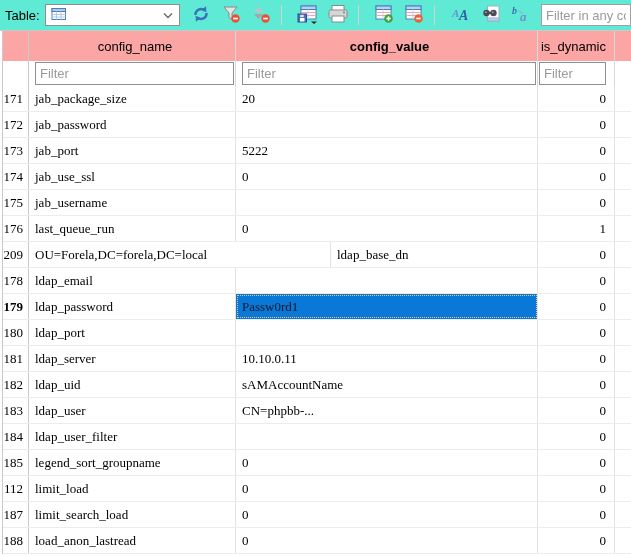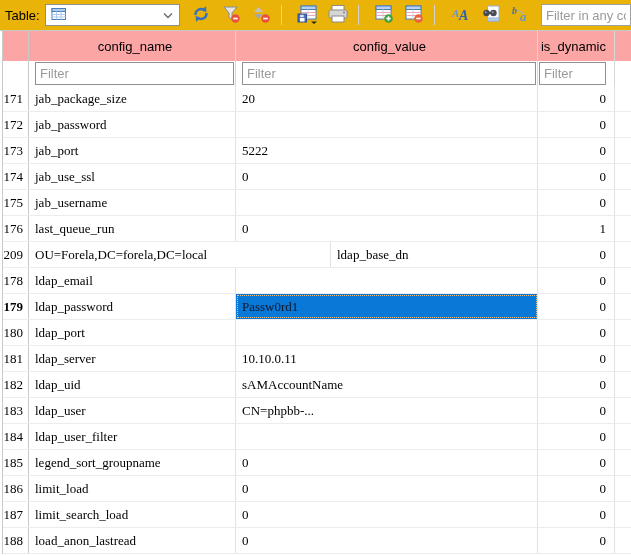--- a/index.html
+++ b/index.html
@@ -1,39 +1,39 @@
 <!DOCTYPE html>
 <html><head>
 <meta charset="utf-8">
 <style>
   * { box-sizing: border-box; margin: 0; padding: 0; }
   html,body { width:631px; height:556px; overflow:hidden; background:#fff;
     font-family:"Liberation Sans", sans-serif; font-size:13px; color:#000; }
 
   
   .toolbar { height:31px; display:flex; align-items:center; padding-left:5px;
-    background:#eab308; border-bottom:1px solid #c9c9c9; white-space:nowrap; }
+    background:#5eead4; border-bottom:1px solid #c9c9c9; white-space:nowrap; }
   .tb-label { margin-right:5px; font-size:13px; }
   .combo { width:177px; height:22px; border:1px solid #8f8f8f; background:#fff;
     display:flex; align-items:center; padding:0 5px; gap:5px; cursor:default; }
   .combo-text { flex:1; overflow:hidden;margin-top:45px; }
   .tbtn { width:26px; height:24px; border:none; background:transparent;
     display:flex; align-items:center; justify-content:center; margin:0 2px; padding:0; }
   .grp { margin-left:6px; display:flex; align-items:center; }
   .sep { width:1px; height:20px; background:#d2d2d2; margin:0 5px; }
   .filter-any { margin-left:5px; width:90px; height:22px; border:1px solid #a0a0a0;
     padding:2px 4px; font-family:"Liberation Sans",sans-serif; font-size:13px; }
   .filter-any::placeholder, .filter::placeholder { color:#9a9a9a; opacity:1; }
 
   
   .grid { margin-left:2px; border-left:1px solid #c9c9c9; width:629px; }
   .hdr-row { display:flex; height:30px; }
   .hcell { height:100%; display:flex; align-items:center; justify-content:center;
     border-right:1px solid #d8d8d8; font-size:13px; background:#fca5a5; }
-  .bold { font-weight:normal; }
+  .bold { font-weight:bold; }
 
   .filter-row { display:flex; height:25px; }
   .fcell { height:100%; border-right:1px solid #d8d8d8; padding:1px; }
   .filter { width:100%; height:100%; border:1px solid #8f8f8f; padding:0 4px;
     font-family:Liberation Sans, sans-serif; font-size:13px; }
 
   .row { display:flex; height:26px; border-bottom:1px solid #ececec;font-family:Liberation Serif, serif; }
   .cell { height:100%; display:flex; align-items:center; overflow:hidden;
     border-right:1px solid #e2e2e2; white-space:nowrap; }
   .gutter   { width:26px; justify-content:flex-end; padding-right:5px;
@@ -313,21 +313,21 @@
 
     <div class="row">
       <div class="cell gutter">185</div>
       <div class="cell c-name">legend_sort_groupname</div>
       <div class="cell c-value">0</div>
       <div class="cell c-dyn">0</div>
       <div class="cell c-rest"></div>
     </div>
 
     <div class="row">
-      <div class="cell gutter">186</div>
+      <div class="cell gutter">112</div>
       <div class="cell c-name">limit_load</div>
       <div class="cell c-value">0</div>
       <div class="cell c-dyn">0</div>
       <div class="cell c-rest"></div>
     </div>
 
     <div class="row">
       <div class="cell gutter">187</div>
       <div class="cell c-name">limit_search_load</div>
       <div class="cell c-value">0</div>

